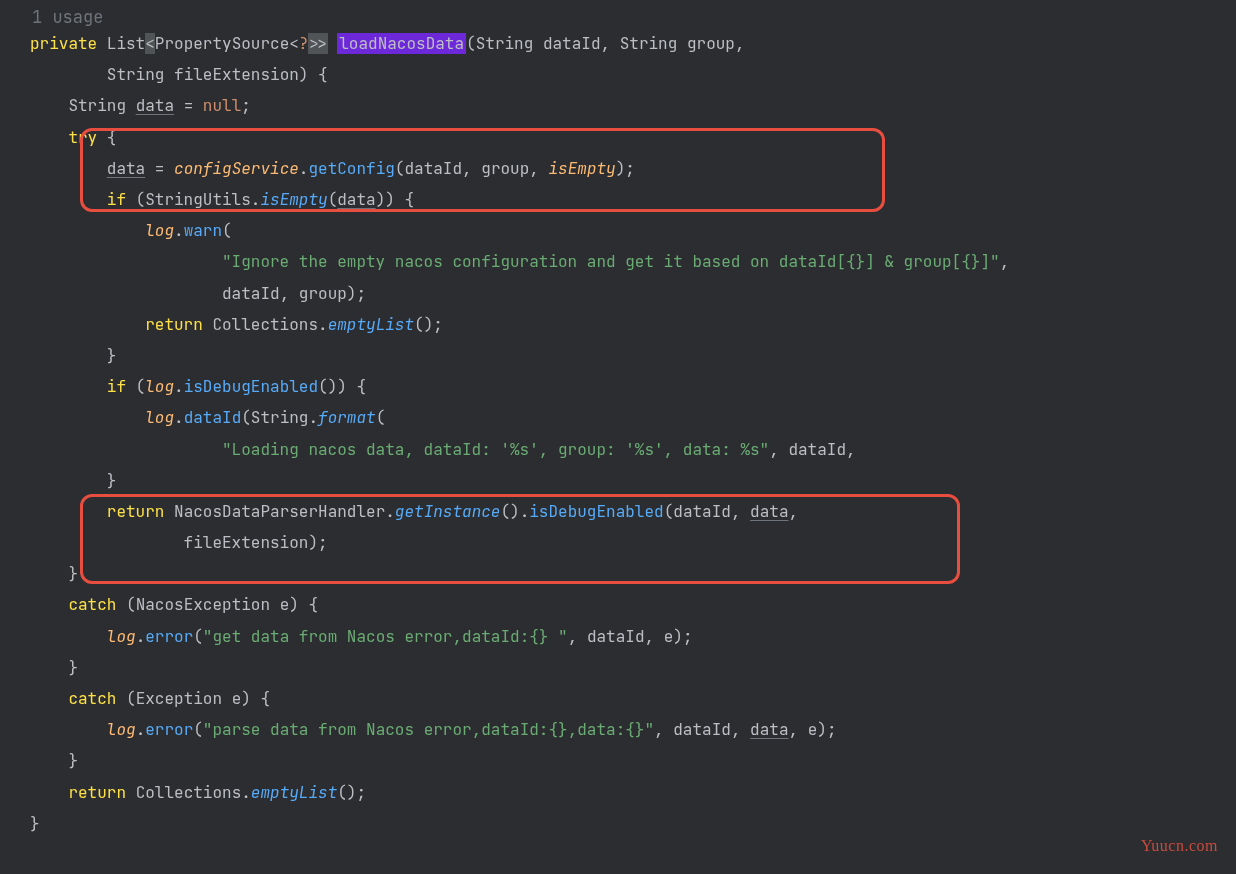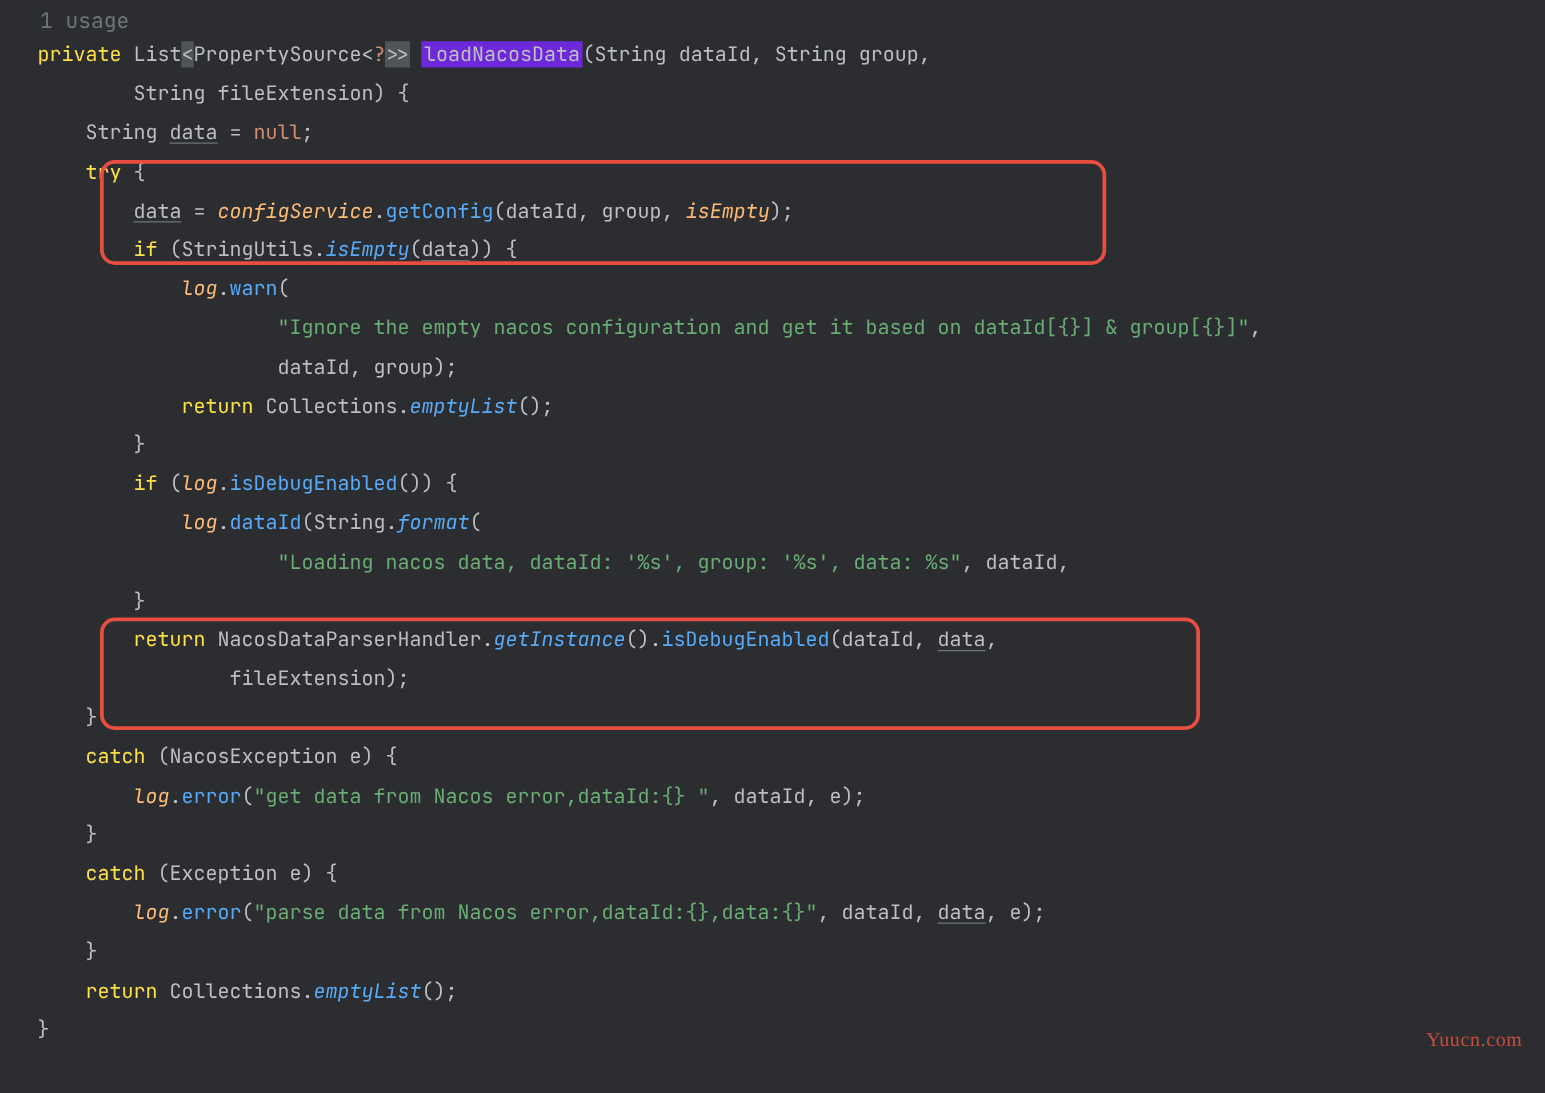--- a/index.html
+++ b/index.html
@@ -51,21 +51,21 @@
     border-radius: 12px;
     pointer-events: none;
     z-index: 10;
   }
   .box1 { left: 80px; top: 128px; width: 805px; height: 84px; }
   .box2 { left: 80px; top: 494px; width: 880px; height: 90px; }
   
   .watermark {
     position: absolute;
     right: 18px;
-    bottom: 26px;
+    bottom: 13px;
     color: #C94B3E;
     font-family: Georgia, serif;
     font-size: 16px;
     letter-spacing: 0.5px;
   }
 </style>
 </head>
 <body>
 
 <div class="editor">

